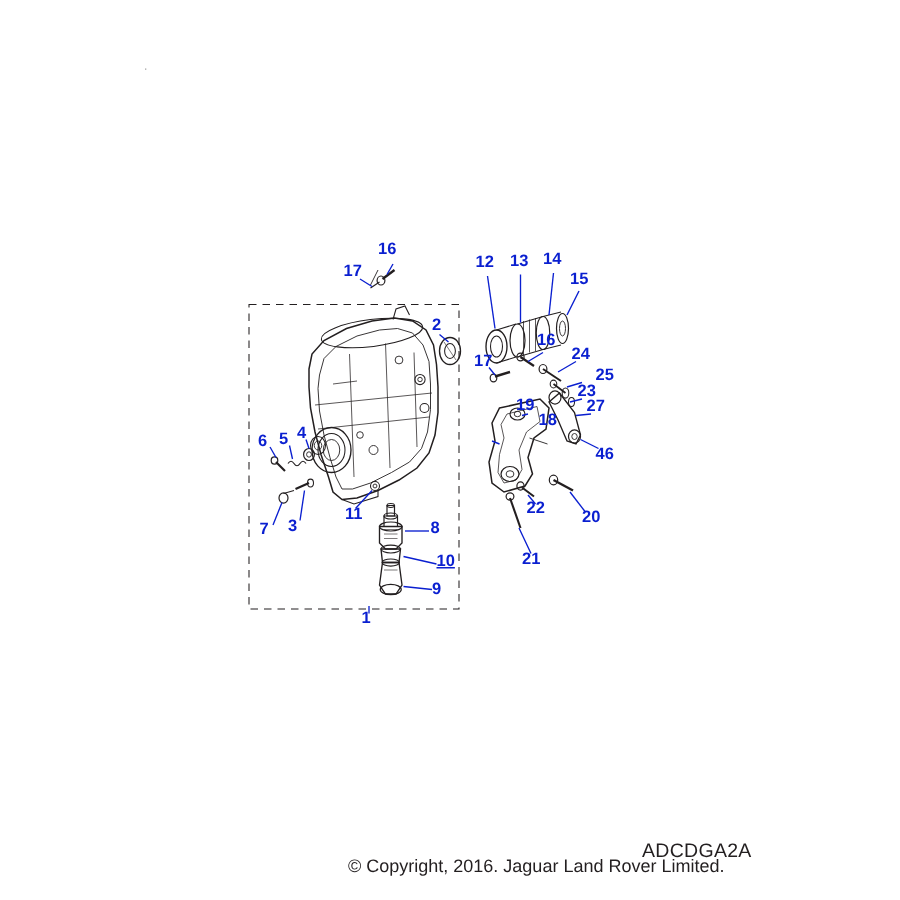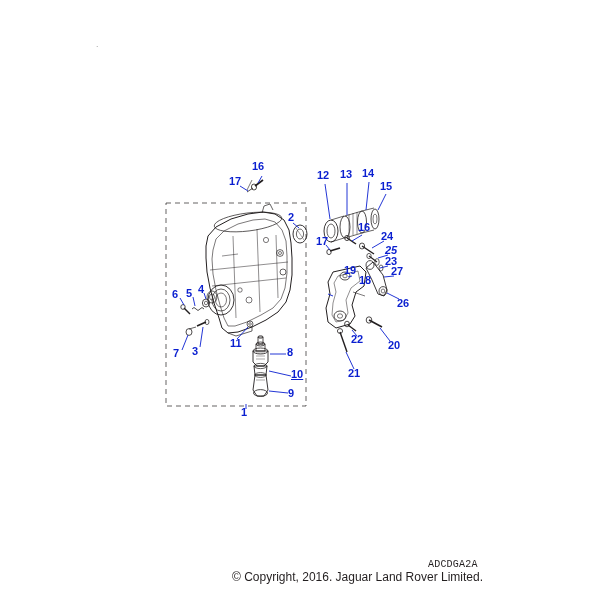--- a/index.html
+++ b/index.html
@@ -34,25 +34,24 @@
     left: 232px;
     top: 570px;
     font-size: 12px;
     color: #231f20;
     white-space: nowrap;
   }
   .footer-code {
     position: absolute;
     left: 428px;
     top: 559px;
-    font-size: 10px;
+    font-size: 13px;
     color: #231f20;
     letter-spacing: 0.2px;
     white-space: nowrap;
-    font-family: Liberation Mono, monospace;
   }
   .tiny-mark {
     position: absolute;
     left: 96px;
     top: 44px;
     width: 3px;
     height: 3px;
     color: #8a8a8a;
     font-size: 7px;
     line-height: 5px;
@@ -237,26 +236,26 @@
 
   <span class="callout" style="left:252px; top:161px;">16</span>
   <span class="callout" style="left:229px; top:176px;">17</span>
   <span class="callout" style="left:317px; top:170px;">12</span>
   <span class="callout" style="left:340px; top:169px;">13</span>
   <span class="callout" style="left:362px; top:168px;">14</span>
   <span class="callout" style="left:380px; top:181px;">15</span>
   <span class="callout" style="left:288px; top:212px;">2</span>
   <span class="callout" style="left:358px; top:222px;">16</span>
   <span class="callout" style="left:381px; top:231px;">24</span>
-  <span class="callout" style="left:385px; top:245px;font-style:italic;">25</span>
+  <span class="callout" style="left:397px; top:245px;">25</span>
   <span class="callout" style="left:316px; top:236px;">17</span>
   <span class="callout" style="left:385px; top:256px;">23</span>
   <span class="callout" style="left:391px; top:266px;">27</span>
   <span class="callout" style="left:344px; top:265px;">19</span>
-  <span class="callout" style="left:397px; top:298px;">26</span>
+  <span class="callout" style="left:397px; top:298px;">46</span>
   <span class="callout" style="left:319px; top:275px;margin-left:40px;">18</span>
   <span class="callout" style="left:172px; top:289px;">6</span>
   <span class="callout" style="left:186px; top:288px;">5</span>
   <span class="callout" style="left:198px; top:284px;">4</span>
   <span class="callout" style="left:173px; top:348px;">7</span>
   <span class="callout" style="left:192px; top:346px;">3</span>
   <span class="callout" style="left:230px; top:338px;">11</span>
   <span class="callout" style="left:351px; top:334px;">22</span>
   <span class="callout" style="left:388px; top:340px;">20</span>
   <span class="callout" style="left:348px; top:368px;">21</span>

